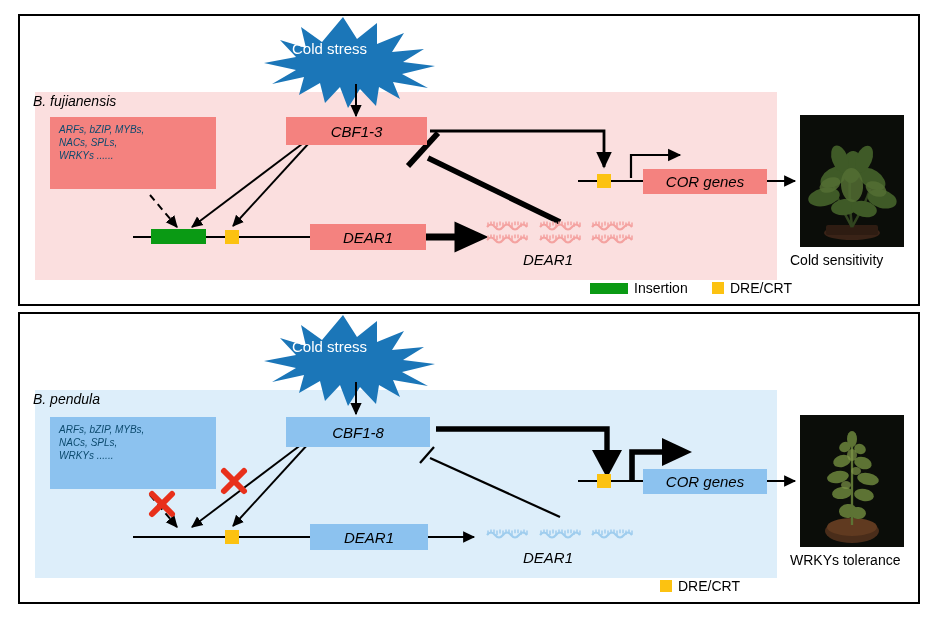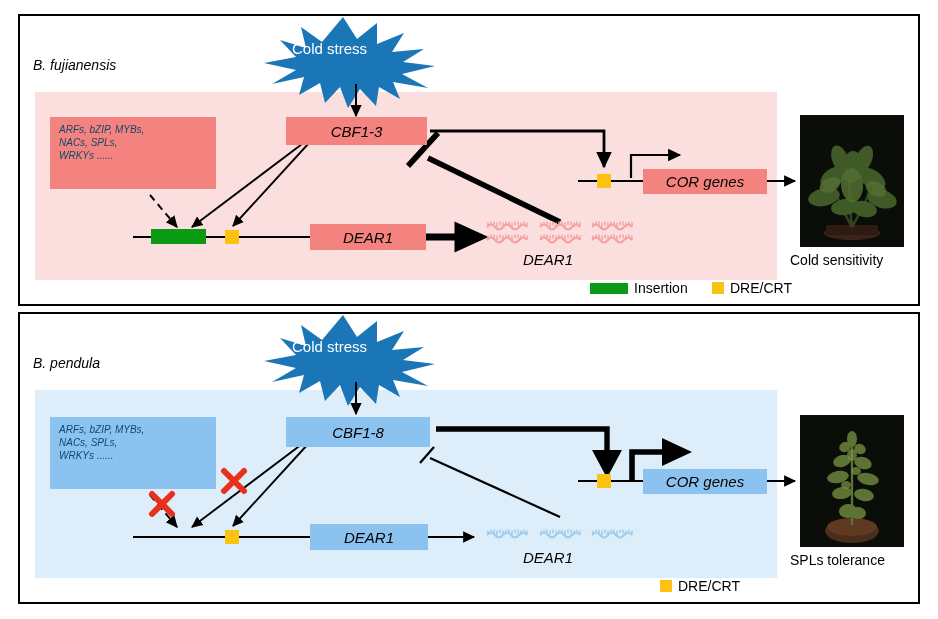--- a/index.html
+++ b/index.html
@@ -43,20 +43,21 @@
   #tint-top    { left: 35px; top: 92px;  width: 742px; height: 188px; background: #fbdfdf; }
   #tint-bottom { left: 35px; top: 390px; width: 742px; height: 188px; background: #ddeefa; }
 
   
   .species-label {
     position: absolute;
     font-style: italic;
     font-size: 14px;
     color: #000;
     white-space: nowrap;
+    margin-top: 36px;
   }
   #species-top    { left: 33px; top: 57px; }
   #species-bottom { left: 33px; top: 355px; }
 
   
   .gene-box {
     position: absolute;
     box-sizing: border-box;
     display: flex;
     align-items: center;
@@ -391,20 +392,20 @@
         <ellipse cx="48" cy="96" rx="9" ry="7" transform="rotate(-6 48 96)"></ellipse>
         <ellipse cx="58" cy="98" rx="8" ry="6" transform="rotate(8 58 98)"></ellipse>
       </g>
       <g fill="#7e9548" opacity="0.7">
         <ellipse cx="52" cy="40" rx="5" ry="6"></ellipse>
         <ellipse cx="56" cy="56" rx="5" ry="4"></ellipse>
         <ellipse cx="46" cy="70" rx="5" ry="4"></ellipse>
       </g>
     </svg>
   </div>
-  <div class="photo-caption" style="left:790px; top:552px; width:124px;">SPLs tolerance</div>
+  <div class="photo-caption" style="left:790px; top:552px; width:124px;">WRKYs tolerance</div>
 
   <div class="legend-row" style="left:660px; top:578px;">
     <span class="legend-swatch-sq"></span>
     <span>DRE/CRT</span>
   </div>
 
 </div>
 
 </body></html>

